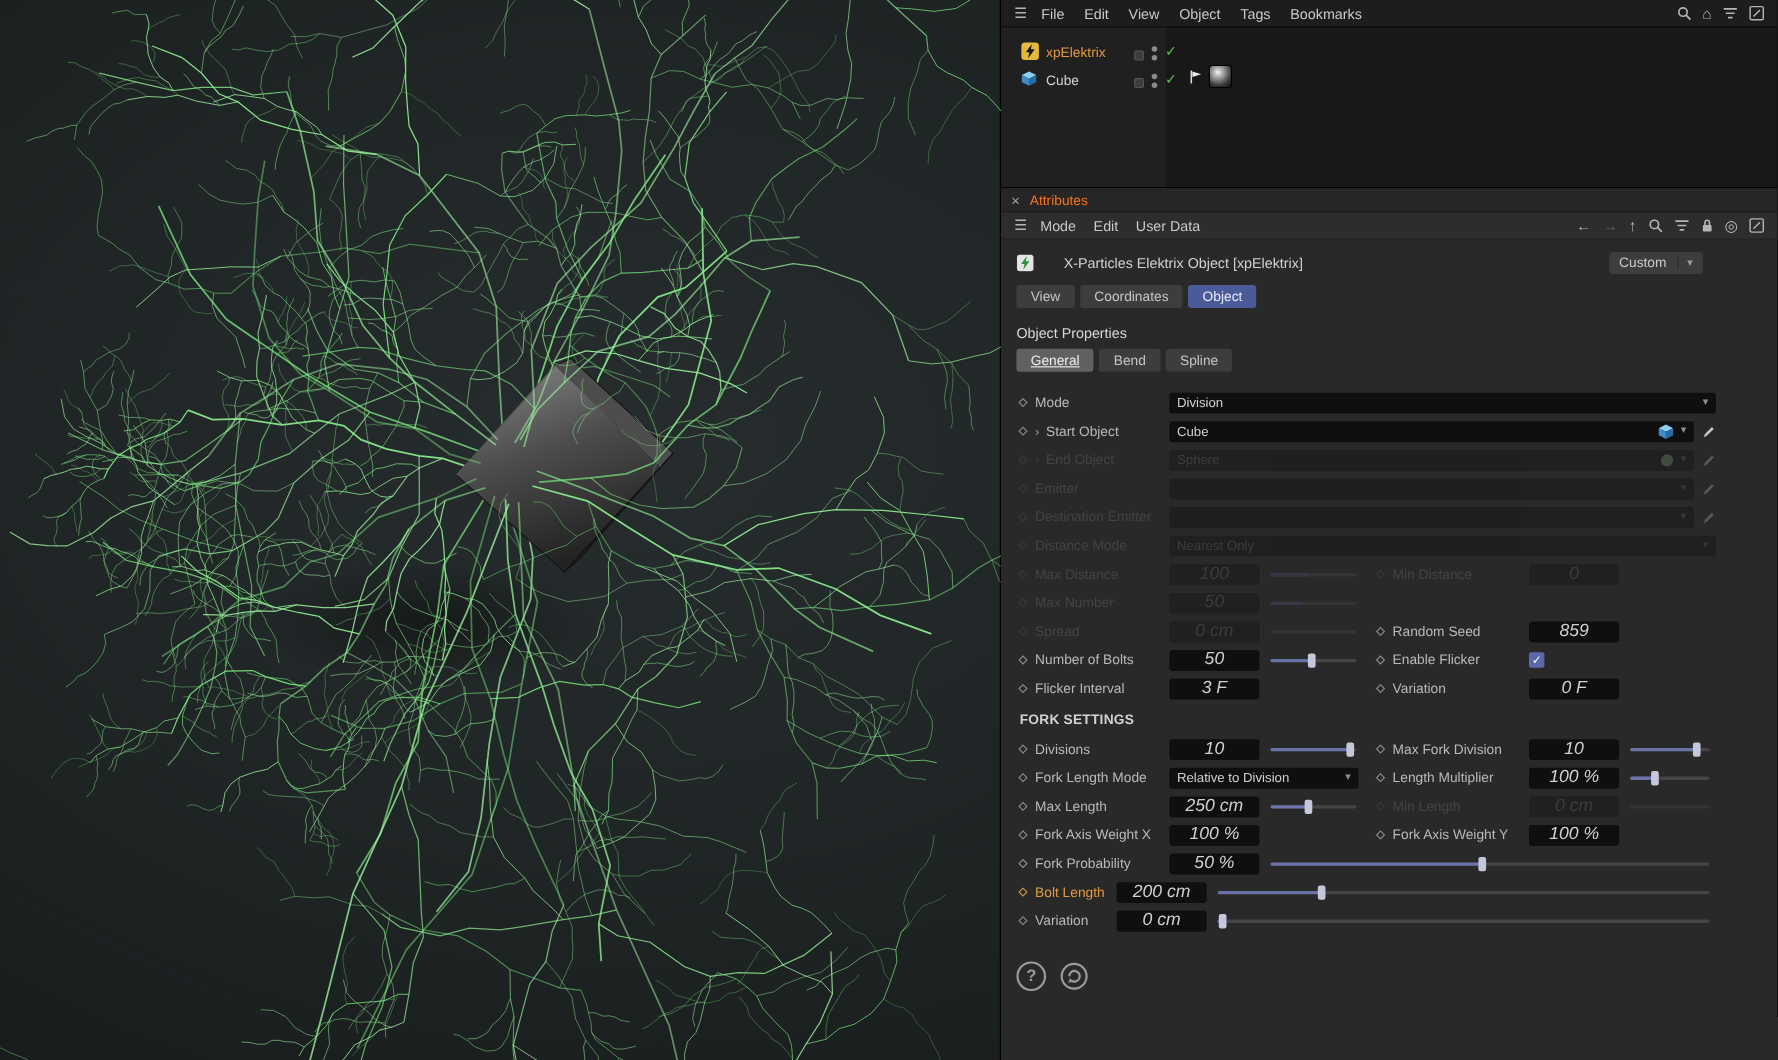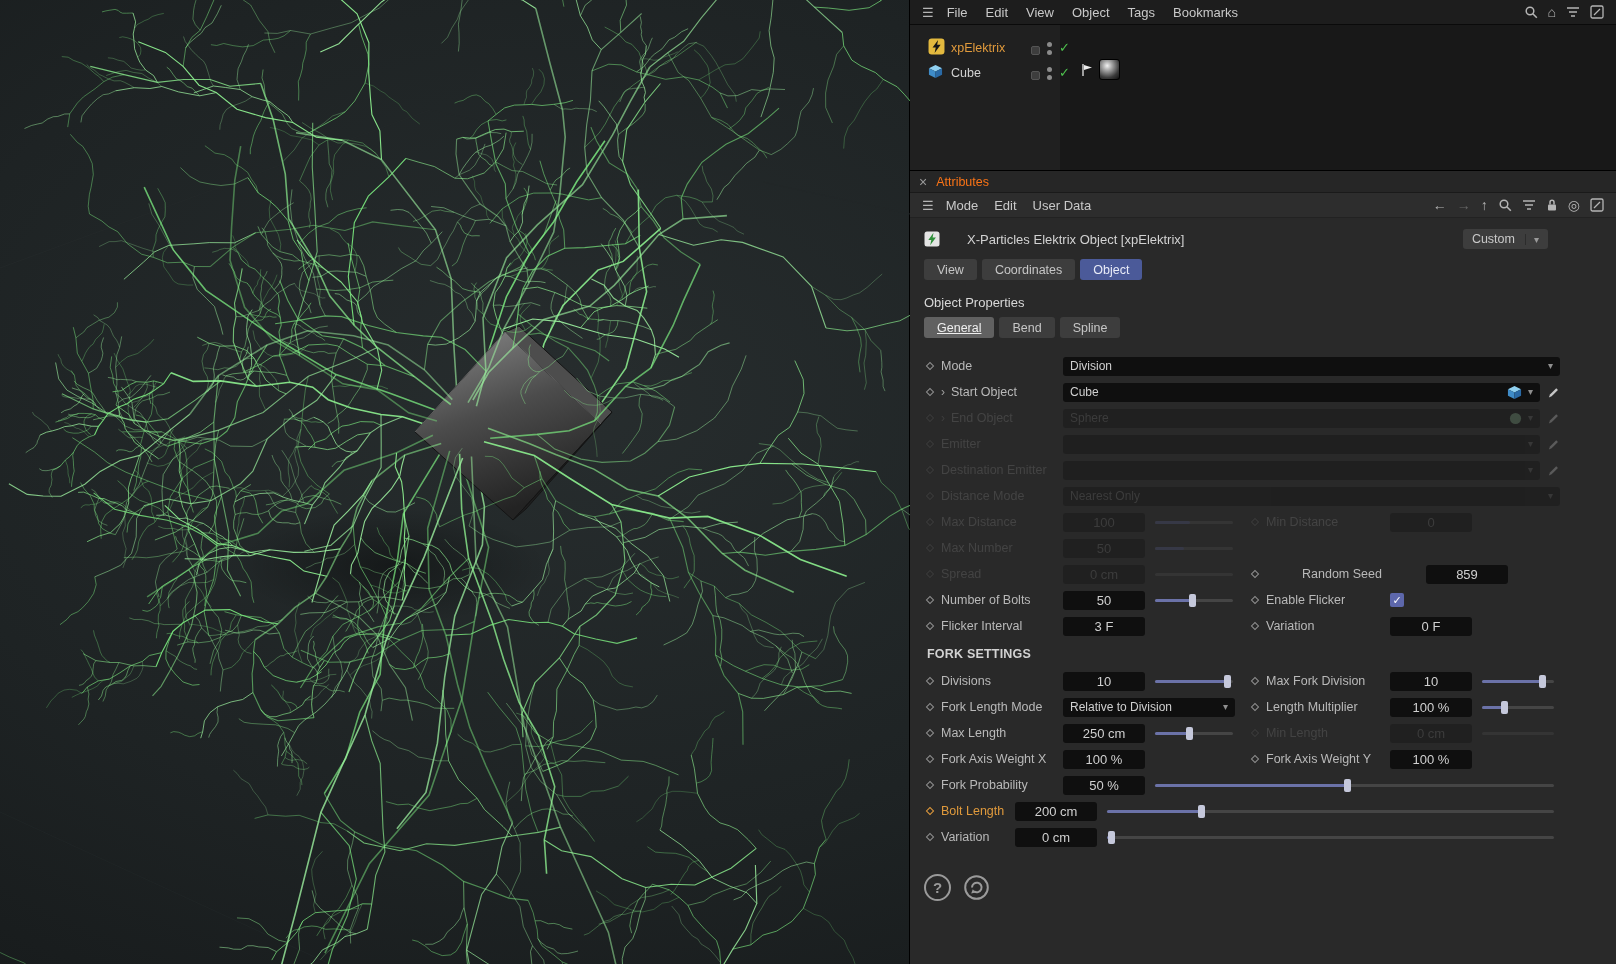--- a/index.html
+++ b/index.html
@@ -72,22 +72,22 @@
   .diamond{width:6px;height:6px;border:1px solid #8f8f8f;transform:rotate(45deg);margin:0 8px 0 5px;flex-shrink:0;}
   .diamond.dim{border-color:#525252;}
   .diamond.accent{border-color:#e09a3c;}
   .chev{color:#9f9f9f;font-size:12px;width:10px;flex-shrink:0;}
   .chev.dim{color:#5a5a5a;}
   .plabel{font-size:12.5px;color:#b9b9b9;white-space:nowrap;overflow:hidden;flex-shrink:0;}
   .plabel.dim{color:#676767;}
   .plabel.accent{color:#e09a3c;}
   .section-label{font-size:12.5px;font-weight:bold;color:#d2d2d2;padding-left:5px;letter-spacing:.2px;}
 
-  .field{height:19px;width:82px;background:#0f0f0f;border-radius:3px;font-size:13px;color:#d0d0d0;
-    display:flex;align-items:center;justify-content:center;flex-shrink:0;}
+  .field{height:19px;width:82px;background:#0f0f0f;border-radius:3px;font-size:16px;color:#d0d0d0;
+    display:flex;align-items:center;justify-content:center;flex-shrink:0;font-style:italic;}
   .field.dim{background:#141414;color:#565656;}
   .combo{flex:1;height:19px;background:#0f0f0f;border-radius:3px;display:flex;align-items:center;
     padding:0 7px;font-size:12px;color:#d0d0d0;min-width:0;}
   .combo.dim{background:#141414;color:#565656;}
   .combo .arrow{margin-left:auto;color:#8f8f8f;font-size:10px;}
   .combo.dim .arrow{color:#4c4c4c;}
   .combo .inner-icon{margin-left:auto;display:flex;align-items:center;gap:6px;line-height:0;}
   .combo .inner-icon .arrow{margin-left:0;}
   .pencil{margin-left:7px;display:flex;align-items:center;line-height:0;flex-shrink:0;}
 
@@ -1132,21 +1132,21 @@
             <div class="half-l">
               <span class="diamond dim"></span>
               <span class="plabel dim" style="width: 122px;">Spread</span>
               <div class="field dim">0 cm</div>
               <div class="slider dim">
                 <span class="fill" style="width: 0%;"></span>
               </div>
             </div>
             <div class="half-r">
               <span class="diamond"></span>
-              <span class="plabel" style="width: 124px; margin-left: 36px;">Random Seed</span>
+              <span class="plabel" style="width: 124px;">Random Seed</span>
               <div class="field">859</div>
             </div>
           </div>
           <div class="row">
             <div class="half-l">
               <span class="diamond"></span>
               <span class="plabel" style="width: 122px;">Number of Bolts</span>
               <div class="field">50</div>
               <div class="slider">
                 <span class="fill" style="width: 47%;"></span>

